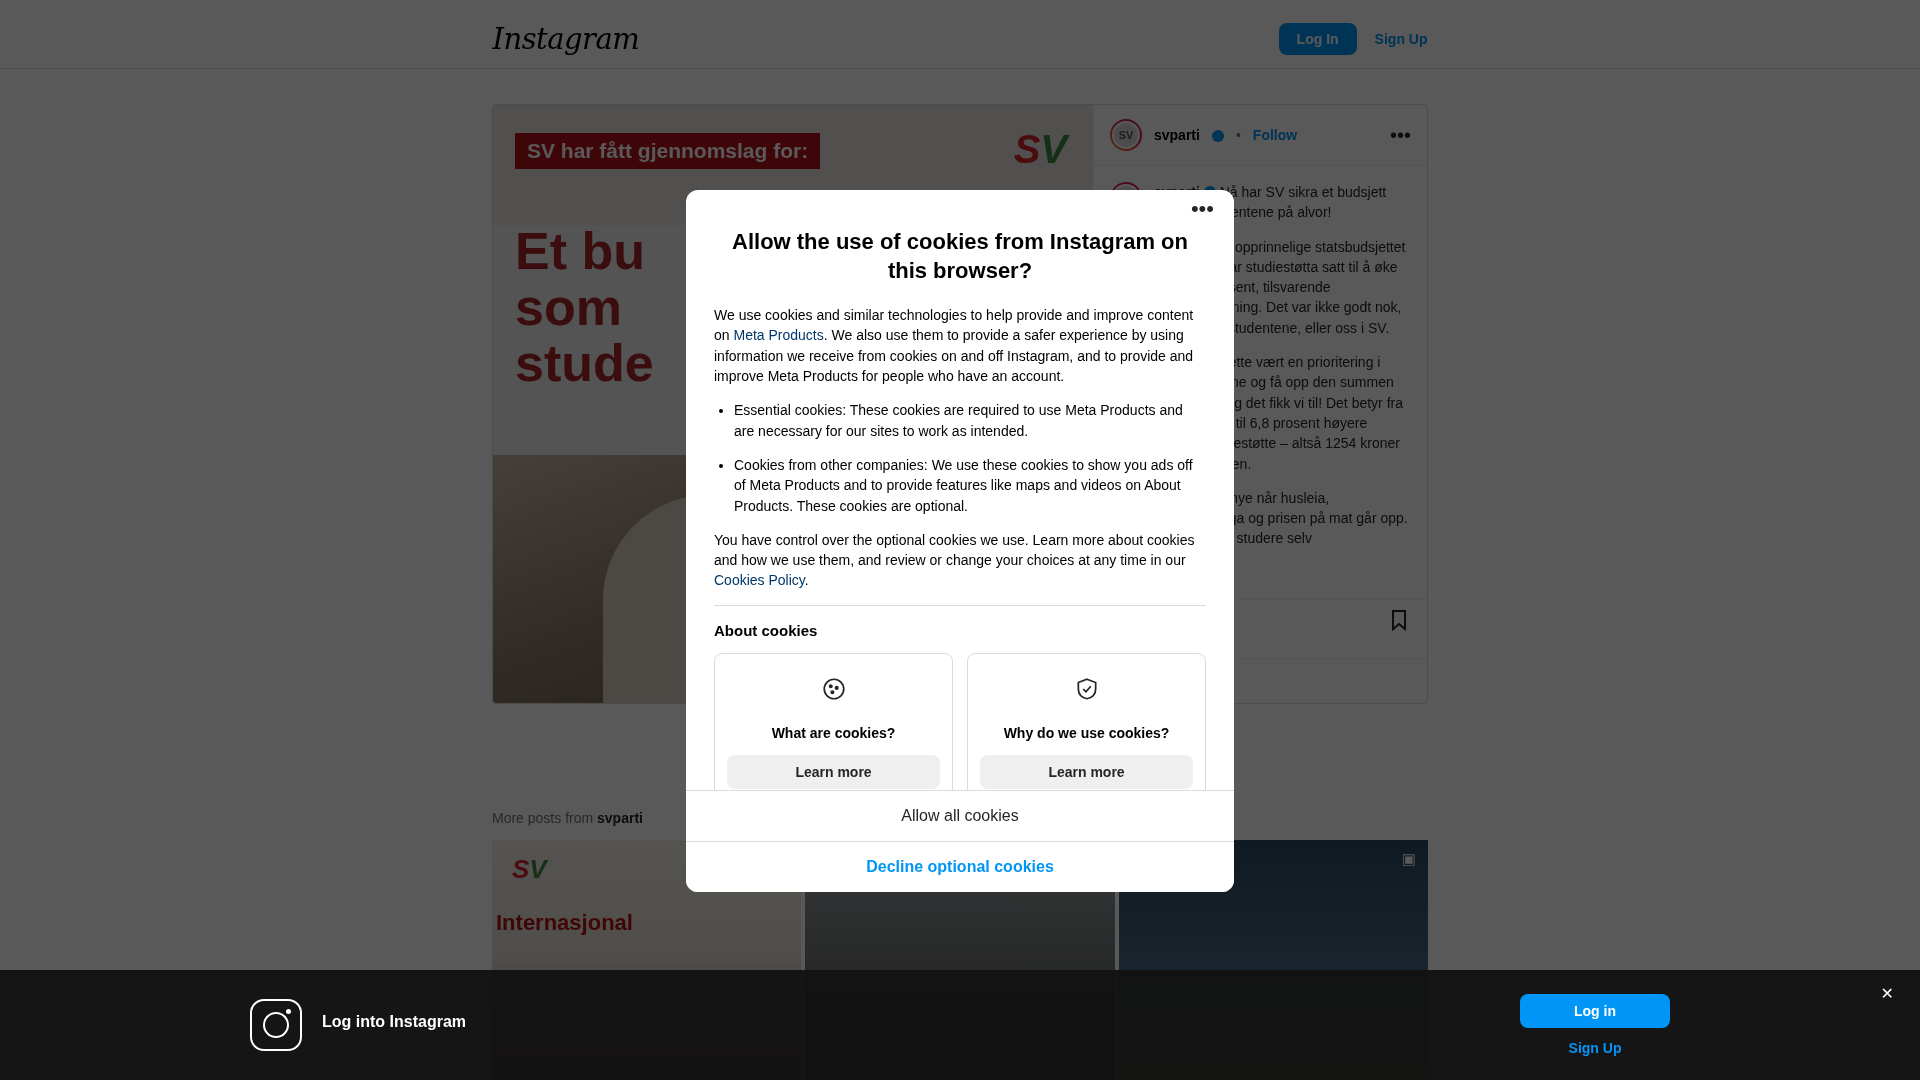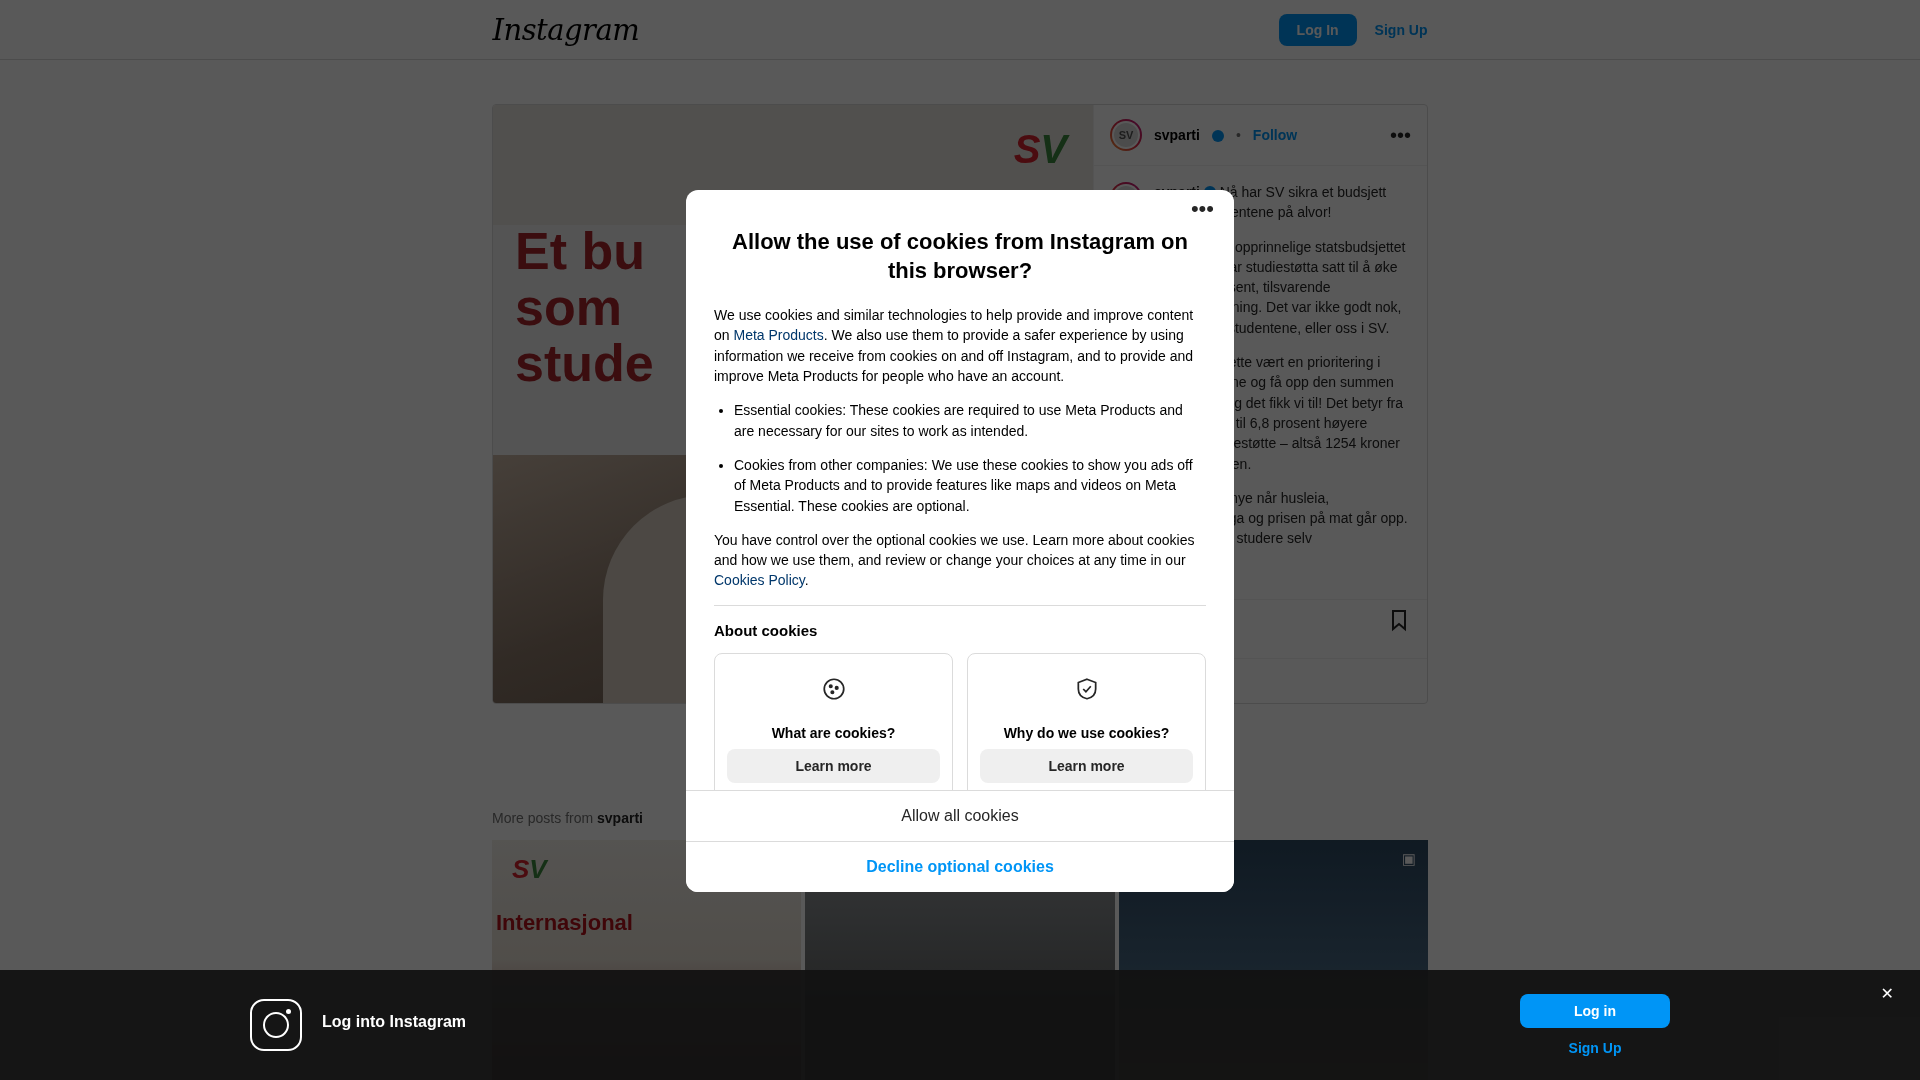--- a/index.html
+++ b/index.html
@@ -10,21 +10,21 @@
     overflow: hidden;
   }
   .page {
     position: relative;
     width: 1920px; height: 1080px;
     background: #ffffff;
   }
 
   
   .topnav {
-    position: absolute; top: 0; left: 0;
+    position: absolute; top: 9px; left: 0;
     width: 1920px; height: 60px;
     background: #ffffff;
     border-bottom: 1px solid #dbdbdb;
     display: flex; align-items: center;
   }
   .nav-inner {
     width: 935px; margin: 0 auto;
     display: flex; align-items: center; justify-content: space-between;
     height: 100%;
   }
@@ -196,21 +196,21 @@
   .about-h {
     border-top: 1px solid #dbdbdb; padding-top: 16px;
     font-size: 15px; font-weight: bold; margin-bottom: 14px;
   }
   .cards { display: flex; gap: 14px; }
   .card {
     flex: 1; border: 1px solid #dbdbdb; border-radius: 8px;
     padding: 22px 12px 14px; text-align: center;
   }
   .card-icon { font-size: 26px; margin-bottom: 16px; display:block; }
-  .card-title { font-size: 14px; font-weight: bold; margin-bottom: 8px; }
+  .card-title { font-size: 14px; font-weight: bold; margin-bottom: 14px; }
   .card-btn {
     display: block; width: 100%; background: #efefef; border: none;
     border-radius: 8px; padding: 9px 12px; font-size: 14px; font-weight: 600;
     color: #262626; cursor: pointer;
   }
   .modal-actions { border-top: 1px solid #dbdbdb; }
   .modal-action {
     width: 100%; background: #fff; border: none; border-bottom: 1px solid #dbdbdb;
     padding: 16px 0; font-size: 16px; color: #262626; cursor: pointer;
   }
@@ -264,20 +264,21 @@
       <div class="nav-right">
         <button class="btn-login">Log In</button>
         <button class="btn-signup">Sign Up</button>
       </div>
     </div>
   </div>
 
   <div class="post">
     <div class="media">
       <div class="media-top"></div>
+      <div class="media-banner">SV har fått gjennomslag for:</div>
       <div class="sv-logo">S<span class="g">V</span></div>
       <div class="media-headline">Et bu<br>som<br>stude</div>
       <div class="media-photo"></div>
     </div>
 
     <div class="side">
       <div class="post-header">
         <div class="avatar">
             <div class="inner">SV</div>
           </div>
@@ -354,21 +355,21 @@
 
   <div class="modal">
     <span class="modal-dots">•••</span>
     <div class="modal-scroll">
       <div class="modal-title">Allow the use of cookies from Instagram on this browser?</div>
       <p class="modal-p">
         <span>We use cookies and similar technologies to help provide and improve content on </span><a href="#">Meta Products</a><span>. We also use them to provide a safer experience by using information we receive from cookies on and off Instagram, and to provide and improve Meta Products for people who have an account.</span>
       </p>
       <ul class="modal-ul">
         <li>Essential cookies: These cookies are required to use Meta Products and are necessary for our sites to work as intended.</li>
-        <li>Cookies from other companies: We use these cookies to show you ads off of Meta Products and to provide features like maps and videos on Meta Essential. These cookies are optional.</li>
+        <li>Cookies from other companies: We use these cookies to show you ads off of Meta Products and to provide features like maps and videos on About Products. These cookies are optional.</li>
       </ul>
       <p class="modal-p">
         <span>You have control over the optional cookies we use. Learn more about cookies and how we use them, and review or change your choices at any time in our </span><a href="#">Cookies Policy</a><span>.</span>
       </p>
       <div class="about-h">About cookies</div>
       <div class="cards">
         <div class="card">
           <span class="card-icon">
             <svg viewBox="0 0 24 24" width="26" height="26" fill="none" stroke="#262626" stroke-width="1.6">
                 <circle cx="12" cy="12" r="9"></circle>

